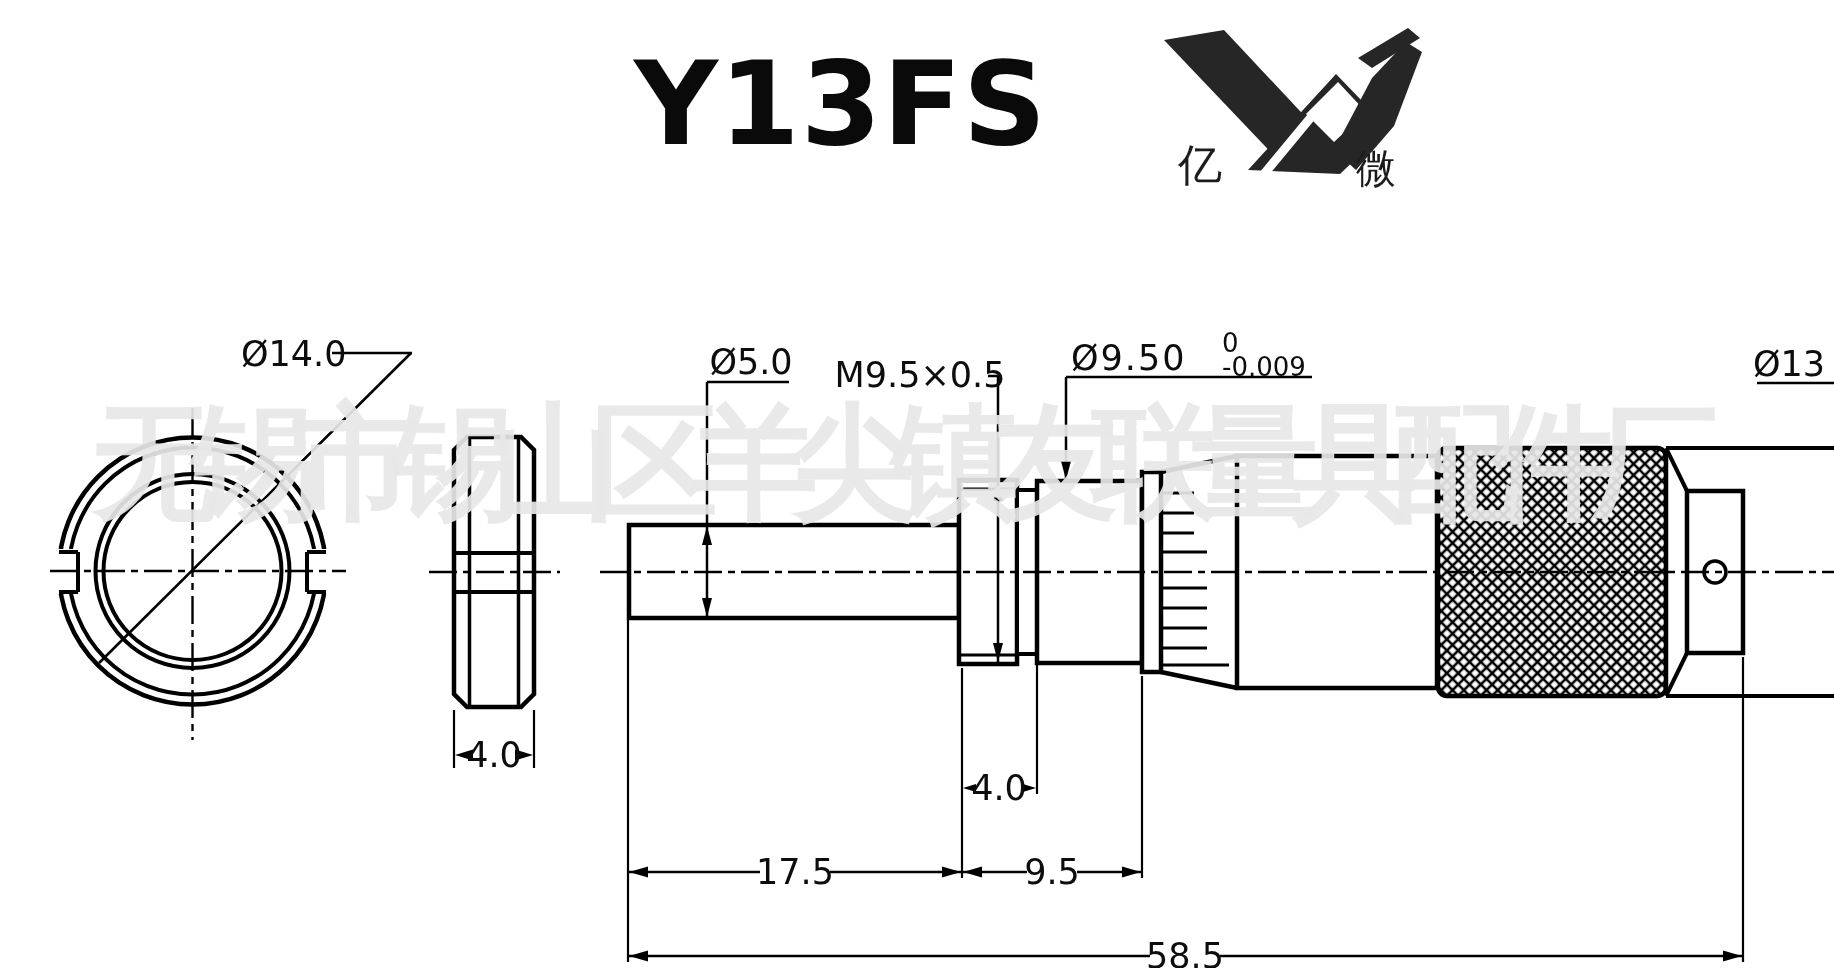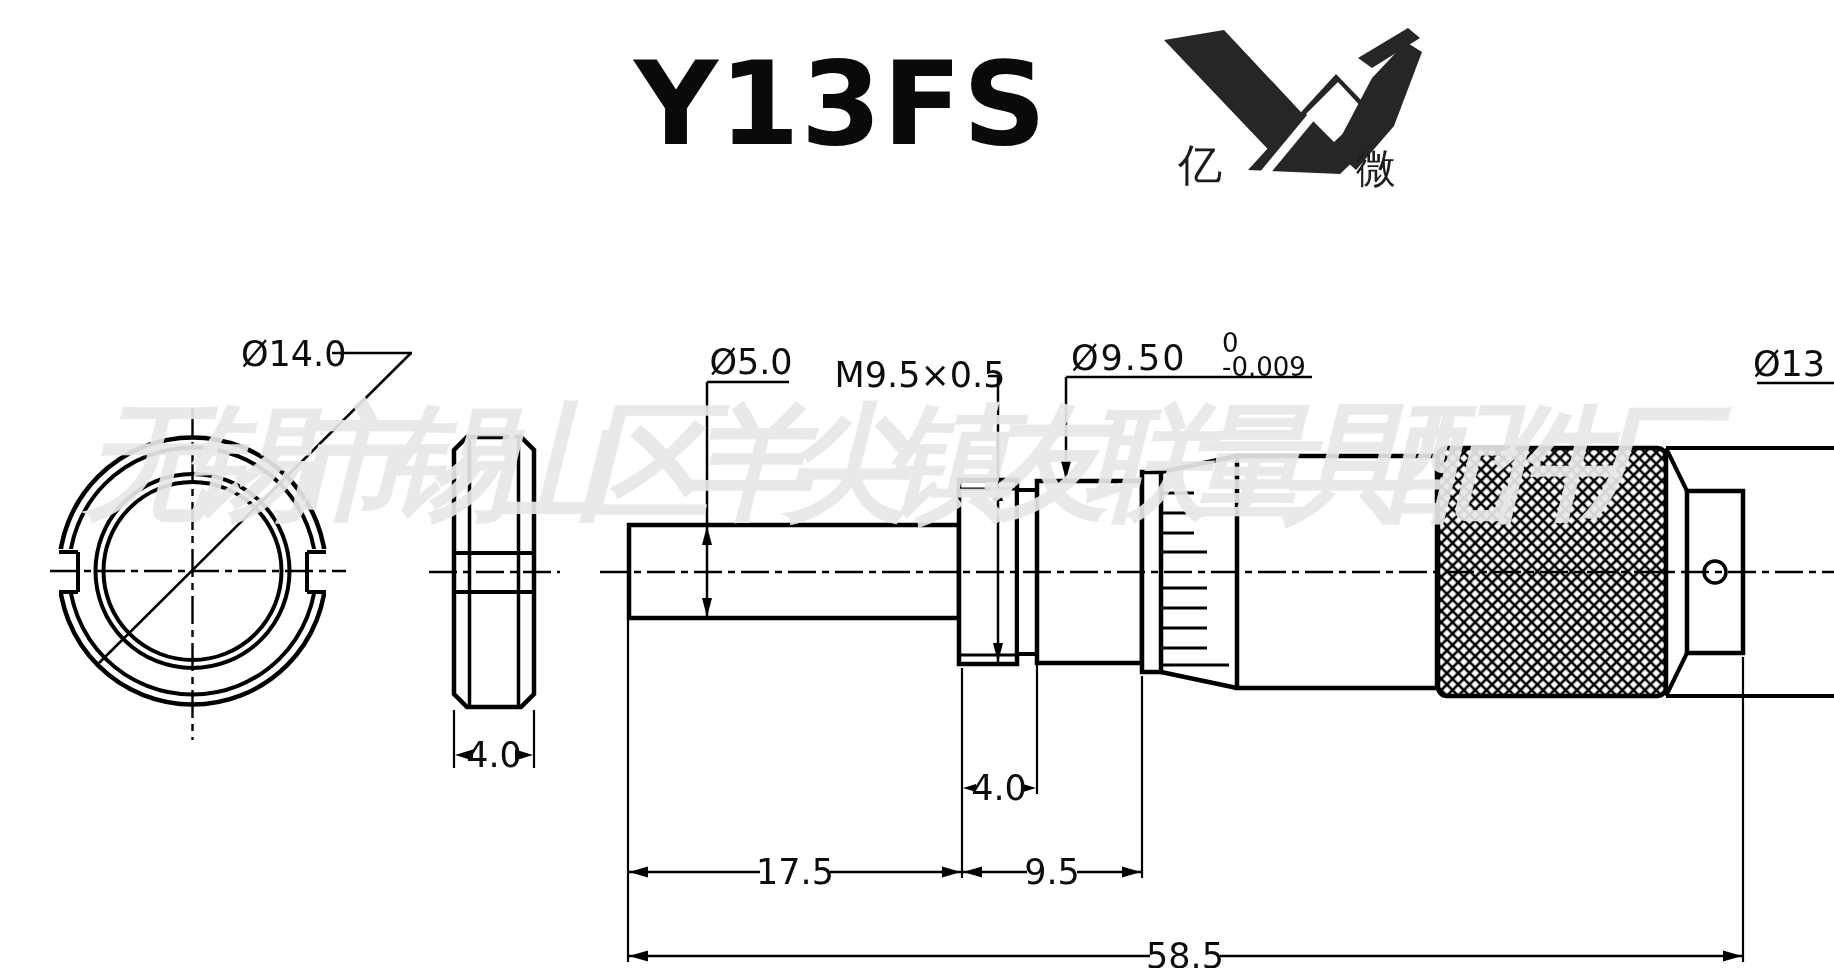--- a/index.html
+++ b/index.html
@@ -1,23 +1,23 @@
 <!DOCTYPE html>
 <html><head>
 <meta charset="utf-8">
 <style>
   html,body{margin:0;padding:0;background:#ffffff;}
   .stage{position:relative;width:1834px;height:968px;background:#ffffff;overflow:hidden;
          font-family:"DejaVu Sans","Liberation Sans",sans-serif;margin-left:44px;}
   .title{position:absolute;left:590px;top:36px;font-size:116px;font-weight:bold;
          color:#0a0a0a;letter-spacing:1px;}
   .logo{position:absolute;left:1116px;top:22px;width:282px;height:168px;}
-  .watermark{position:absolute;left:40px;top:380px;font-size:126px;letter-spacing:-26px;
+  .watermark{position:absolute;left:48px;top:380px;font-size:126px;letter-spacing:-26px;
              white-space:nowrap;color:rgba(231,231,231,0.92);z-index:5;pointer-events:none;
-             font-weight:bold;font-style:italic;}
+             font-weight:bold;}
   svg text{font-family:"DejaVu Sans","Liberation Sans",sans-serif;}
   .dimtxt{font-size:35px;fill:#0d0d0d;}
   .dimtxt-sm{font-size:26px;fill:#0d0d0d;}
   .logochar{font-size:44px;fill:#1c1c1c;}
 </style>
 </head>
 <body>
 
 <div class="stage">
 

